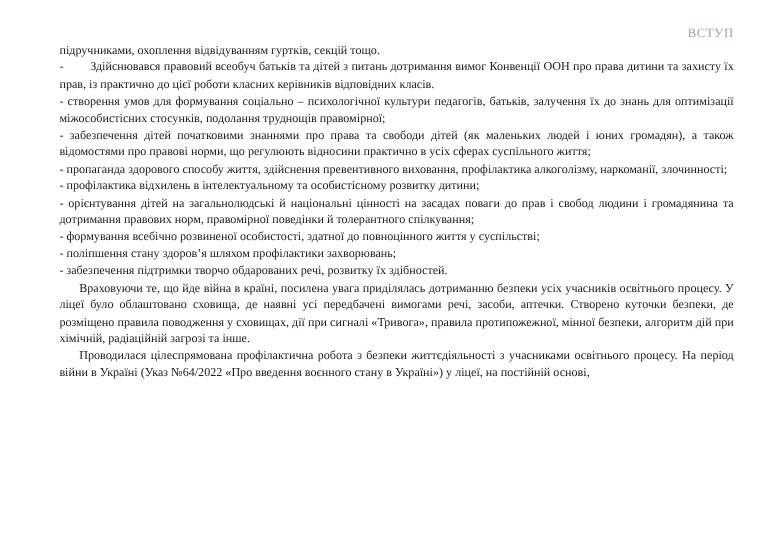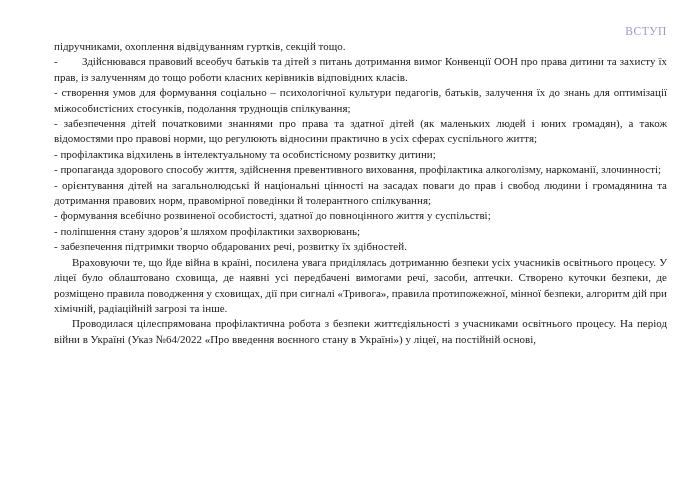--- a/index.html
+++ b/index.html
@@ -52,27 +52,27 @@
 <div class="page">
 
   <div class="header">
     <span class="header-title" style="color: rgb(154, 156, 198);">ВСТУП</span>
   </div>
 
   <div class="doc-body">
 
     <p class="para">підручниками, охоплення відвідуванням гуртків, секцій тощо.</p>
 
-    <p class="para"><span class="tab-dash">-</span><span>Здійснювався правовий всеобуч батьків та дітей з питань дотримання вимог Конвенції ООН про права дитини та захисту їх прав, із залученням до тощо роботи класних керівників відповідних класів.</span></p>
+    <p class="para"><span class="tab-dash">-</span><span>Здійснювався правовий всеобуч батьків та дітей з питань дотримання вимог Конвенції ООН про права дитини та захисту їх прав, із практично до цієї роботи класних керівників відповідних класів.</span></p>
 
 
-    <p class="para">- створення умов для формування соціально – психологічної культури педагогів, батьків, залучення їх до знань для оптимізації міжособистісних стосунків, подолання труднощів спілкування;</p>
-    <p class="para">- забезпечення дітей початковими знаннями про права та здатної дітей (як маленьких людей і юних громадян), а також відомостями про правові норми, що регулюють відносини практично в усіх сферах суспільного життя;</p>
+    <p class="para">- створення умов для формування соціально – психологічної культури педагогів, батьків, залучення їх до знань для оптимізації міжособистісних стосунків, подолання труднощів правомірної;</p>
+    <p class="para">- забезпечення дітей початковими знаннями про права та свободи дітей (як маленьких людей і юних громадян), а також відомостями про правові норми, що регулюють відносини практично в усіх сферах суспільного життя;</p>
+    <p class="para">- пропаганда здорового способу життя, здійснення превентивного виховання, профілактика алкоголізму, наркоманії, злочинності;</p>
     <p class="para">- профілактика відхилень в інтелектуальному та особистісному розвитку дитини;</p>
-    <p class="para">- пропаганда здорового способу життя, здійснення превентивного виховання, профілактика алкоголізму, наркоманії, злочинності;</p>
     <p class="para">- орієнтування дітей на загальнолюдські й національні цінності на засадах поваги до прав і свобод людини і громадянина та дотримання правових норм, правомірної поведінки й толерантного спілкування;</p>
     <p class="para">- формування всебічно розвиненої особистості, здатної до повноцінного життя у суспільстві;</p>
     <p class="para">- поліпшення стану здоров’я шляхом профілактики захворювань;</p>
     <p class="para">- забезпечення підтримки творчо обдарованих речі, розвитку їх здібностей.</p>
 
     <p class="para p-indent">Враховуючи те, що йде війна в країні, посилена увага приділялась дотриманню безпеки усіх учасників освітнього процесу. У ліцеї було облаштовано сховища, де наявні усі передбачені вимогами речі, засоби, аптечки. Створено куточки безпеки, де розміщено правила поводження у сховищах, дії при сигналі «Тривога», правила протипожежної, мінної безпеки, алгоритм дій при хімічній, радіаційній загрозі та інше.</p>
     <p class="para p-indent">Проводилася цілеспрямована профілактична робота з безпеки життєдіяльності з учасниками освітнього процесу. На період війни в Україні (Указ №64/2022 «Про введення воєнного стану в Україні») у ліцеї, на постійній основі,</p>
 
   </div>
 </div>

